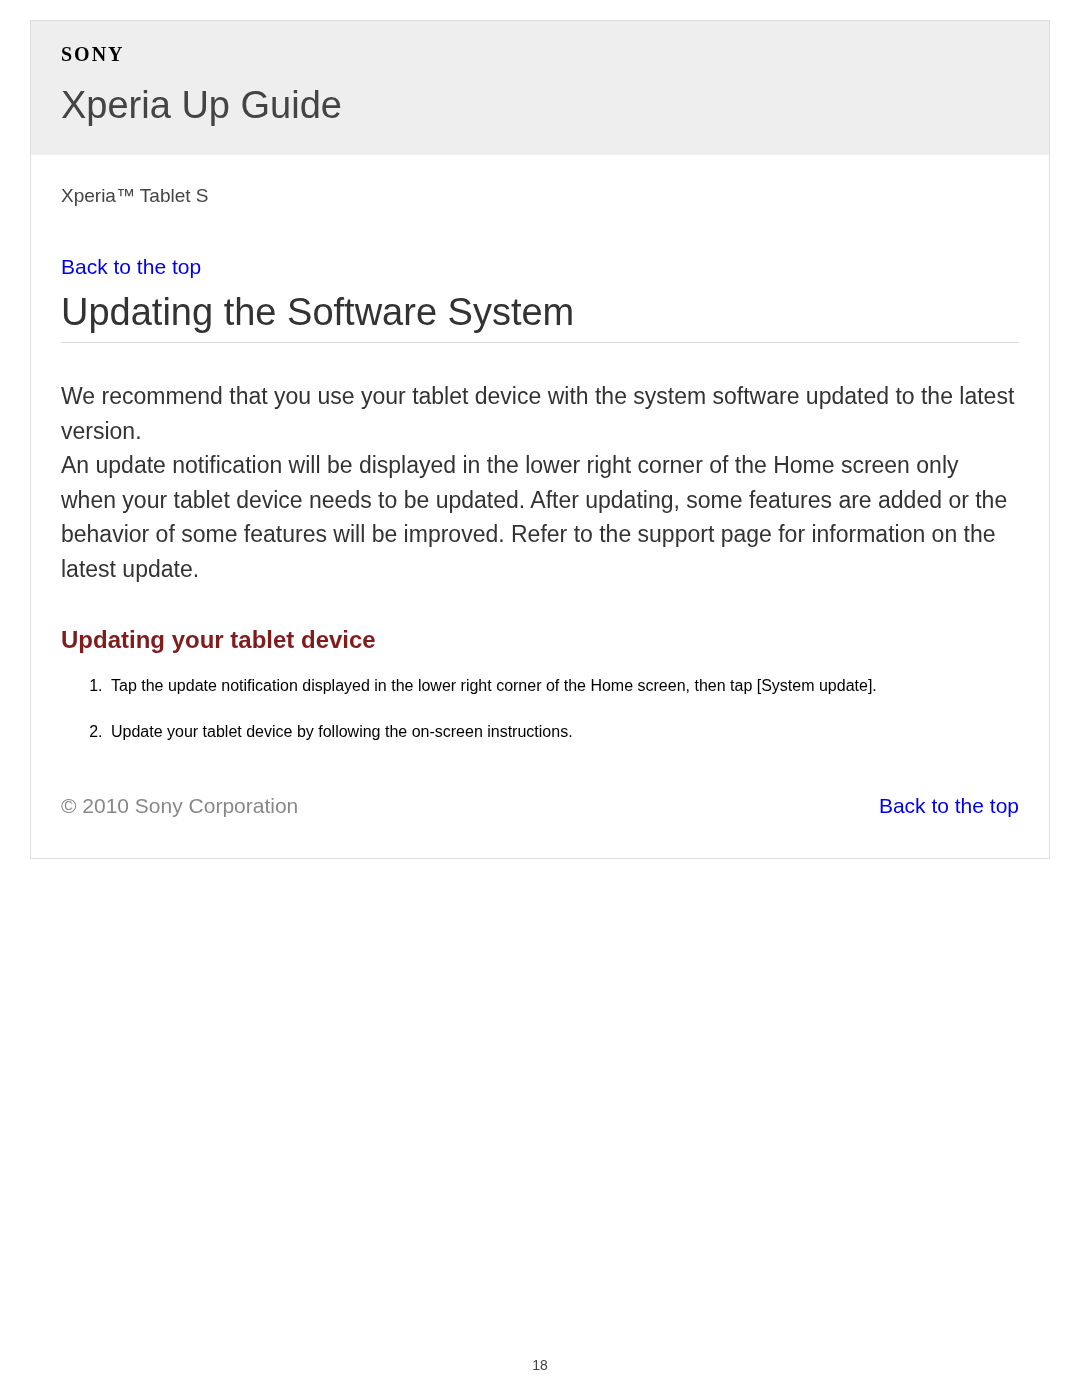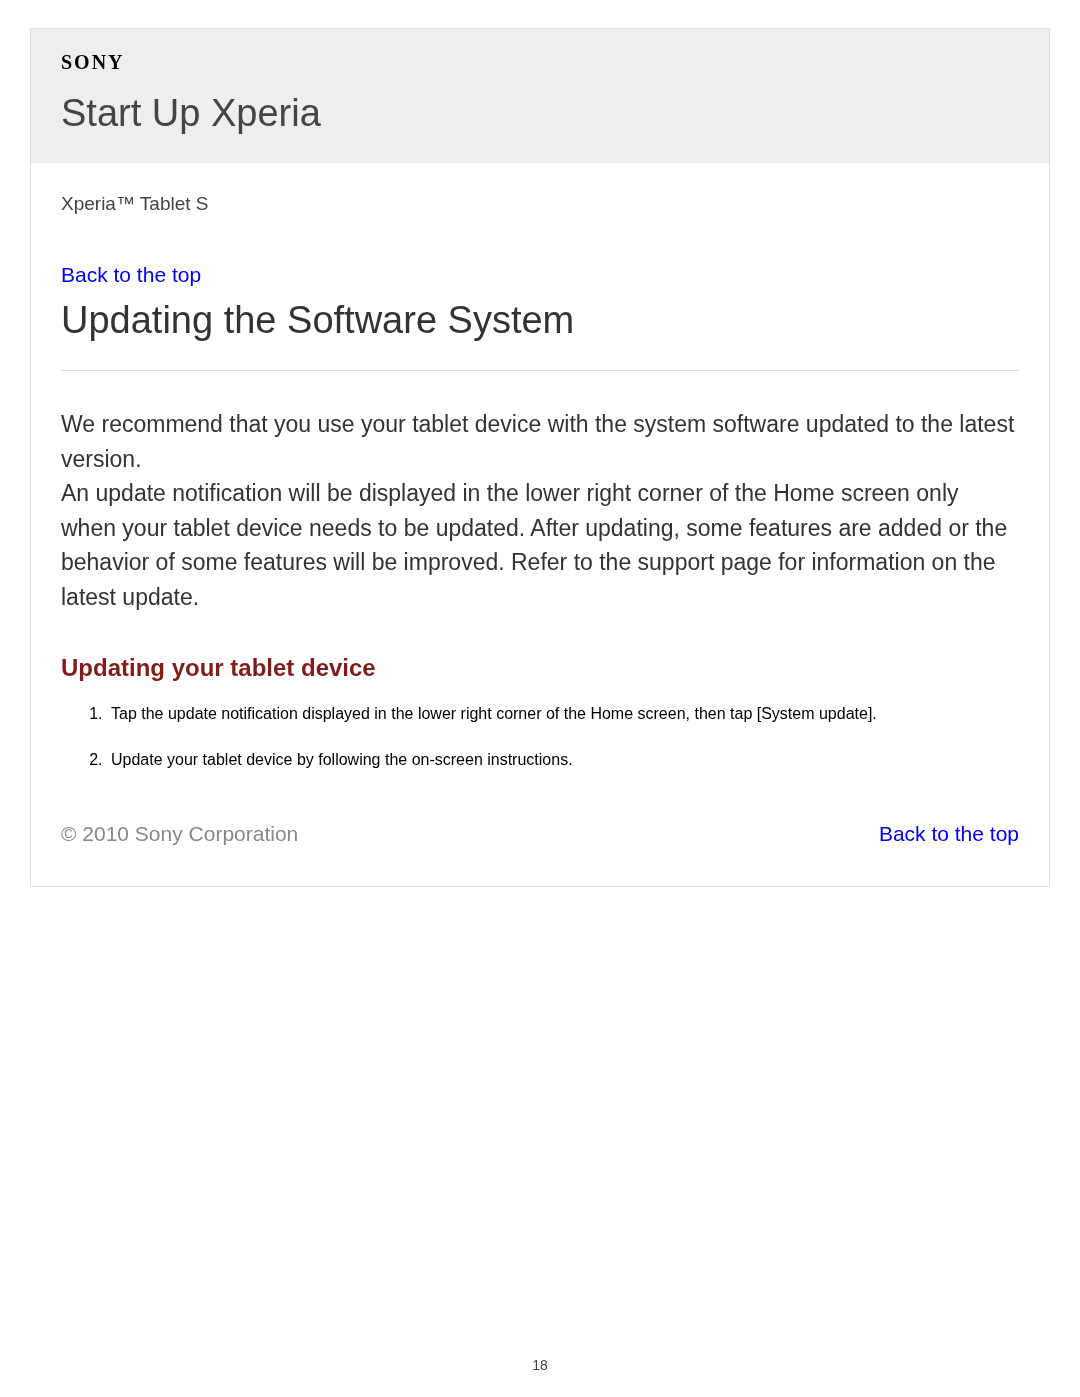--- a/index.html
+++ b/index.html
@@ -10,21 +10,21 @@
     body {
       font-family: Verdana, Geneva, sans-serif;
       background: #ffffff;
       color: #333333;
       width: 1080px;
       height: 1397px;
       position: relative;
     }
     .page-container {
       border: 1px solid #dddddd;
-      margin: 28px 30px 0 30px;
+      margin: 20px 30px 0 30px;
     }
     .header {
       background: #eeeeee;
       padding: 22px 30px 28px 30px;
     }
     .sony-logo {
       font-family: "Times New Roman", serif;
       font-weight: bold;
       letter-spacing: 2px;
       font-size: 20px;
@@ -50,21 +50,21 @@
       font-size: 21px;
       text-decoration: none;
       display: inline-block;
       margin-bottom: 12px;
       cursor: pointer;
     }
     .article-title {
       font-size: 38px;
       font-weight: normal;
       color: #333333;
-      padding-bottom: 28px;
+      padding-bottom: 8px;
       border-bottom: 1px solid #dddddd;
       margin-bottom: 36px;
     }
     .body-text {
       font-size: 23px;
       line-height: 1.5;
       color: #333333;
       margin-bottom: 40px;
     }
     .section-heading {
@@ -109,21 +109,21 @@
       font-size: 14px;
       color: #444444;
     }
   </style>
 </head>
 <body>
 
 <div class="page-container">
   <div class="header">
     <div class="sony-logo">SONY</div>
-    <div class="guide-title">Start Up Xperia</div>
+    <div class="guide-title">Xperia Up Guide</div>
   </div>
 
   <div class="content">
     <div class="product-name">Xperia™ Tablet S</div>
 
     <a class="back-link-top">Back to the top</a>
 
     <h1 class="article-title">Updating the Software System</h1>
 
     <div class="body-text" style="white-space: pre-line;">We recommend that you use your tablet device with the system software updated to the latest version.

